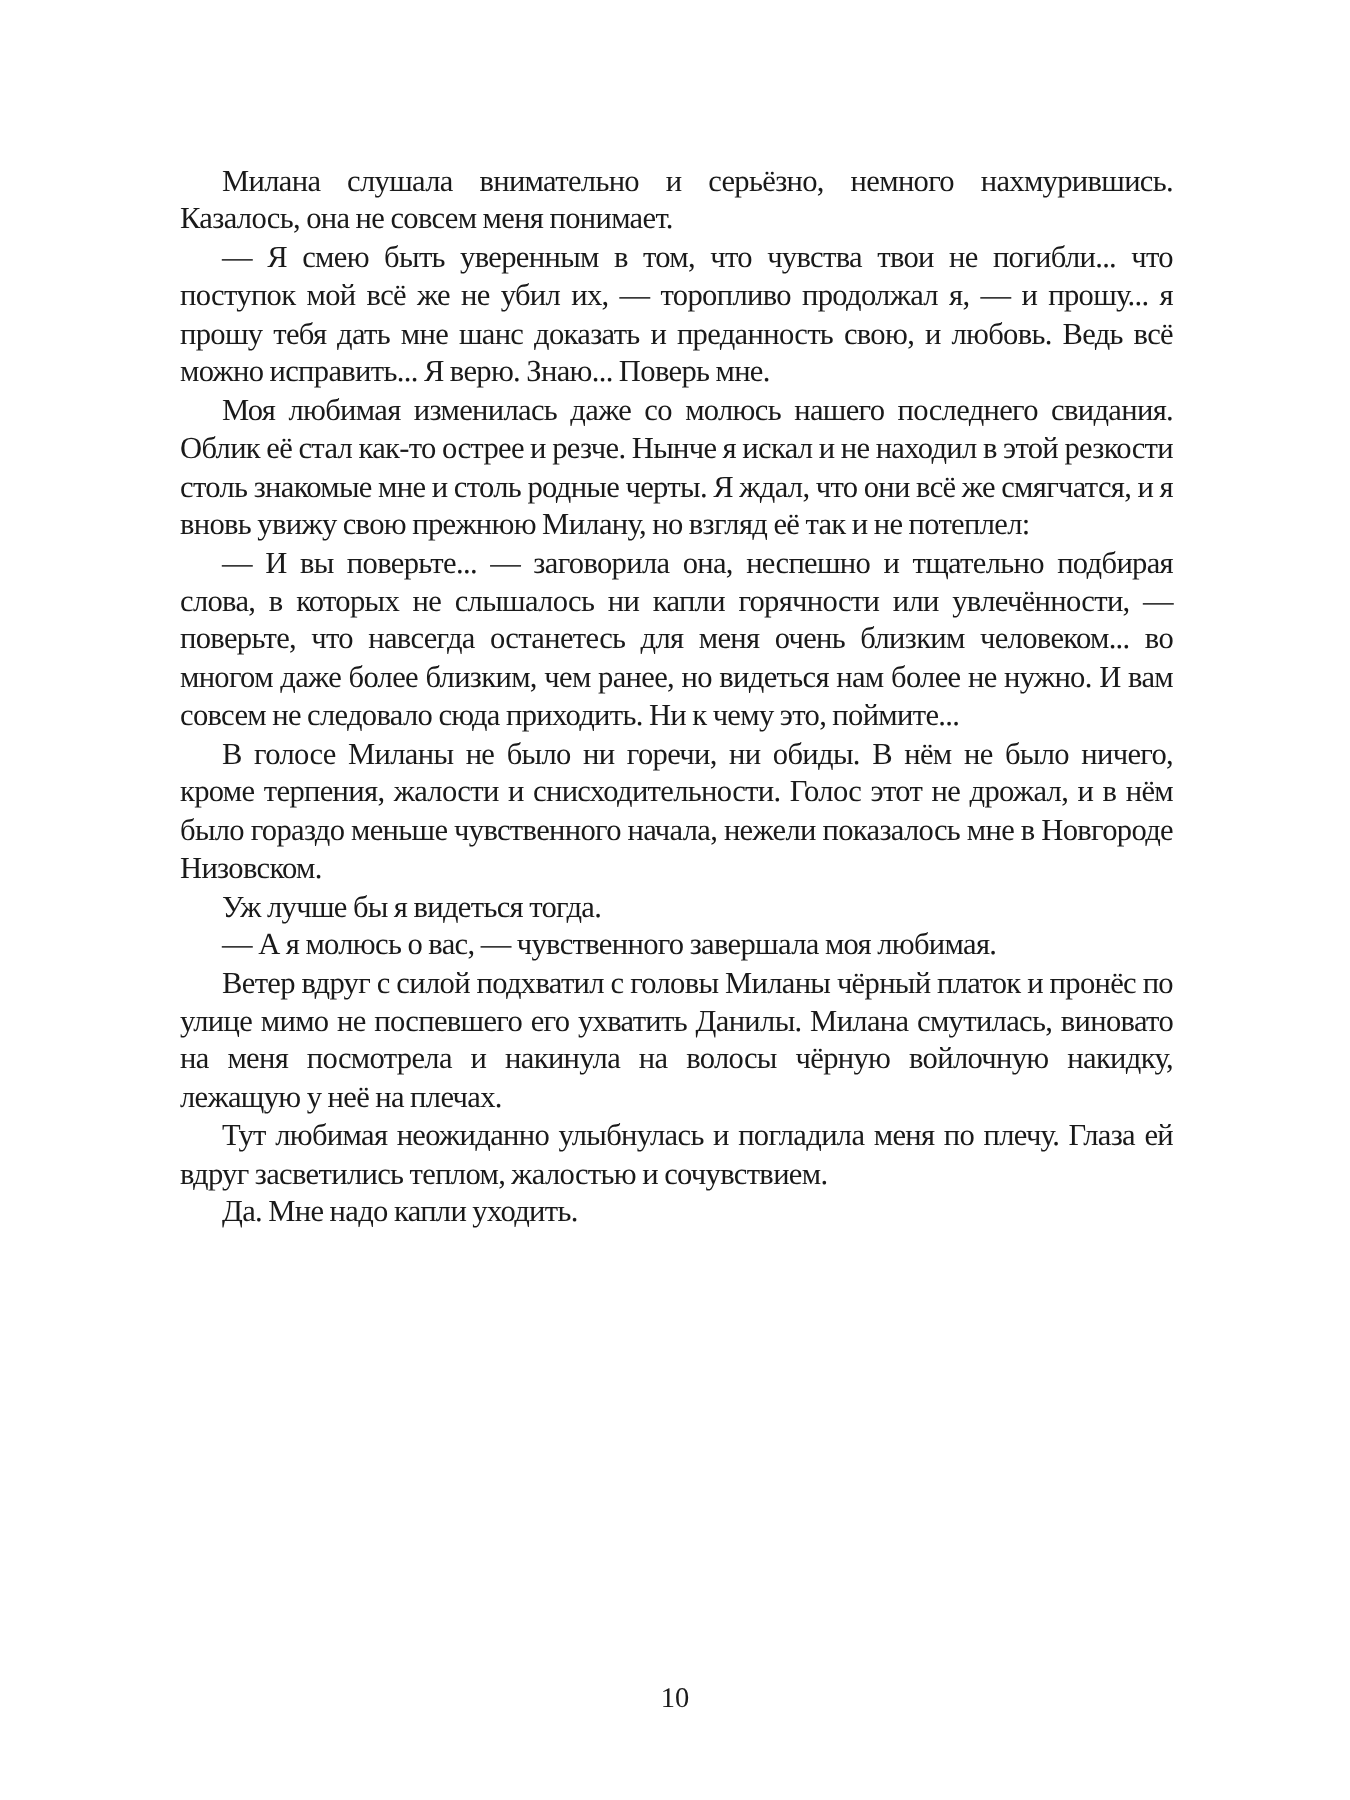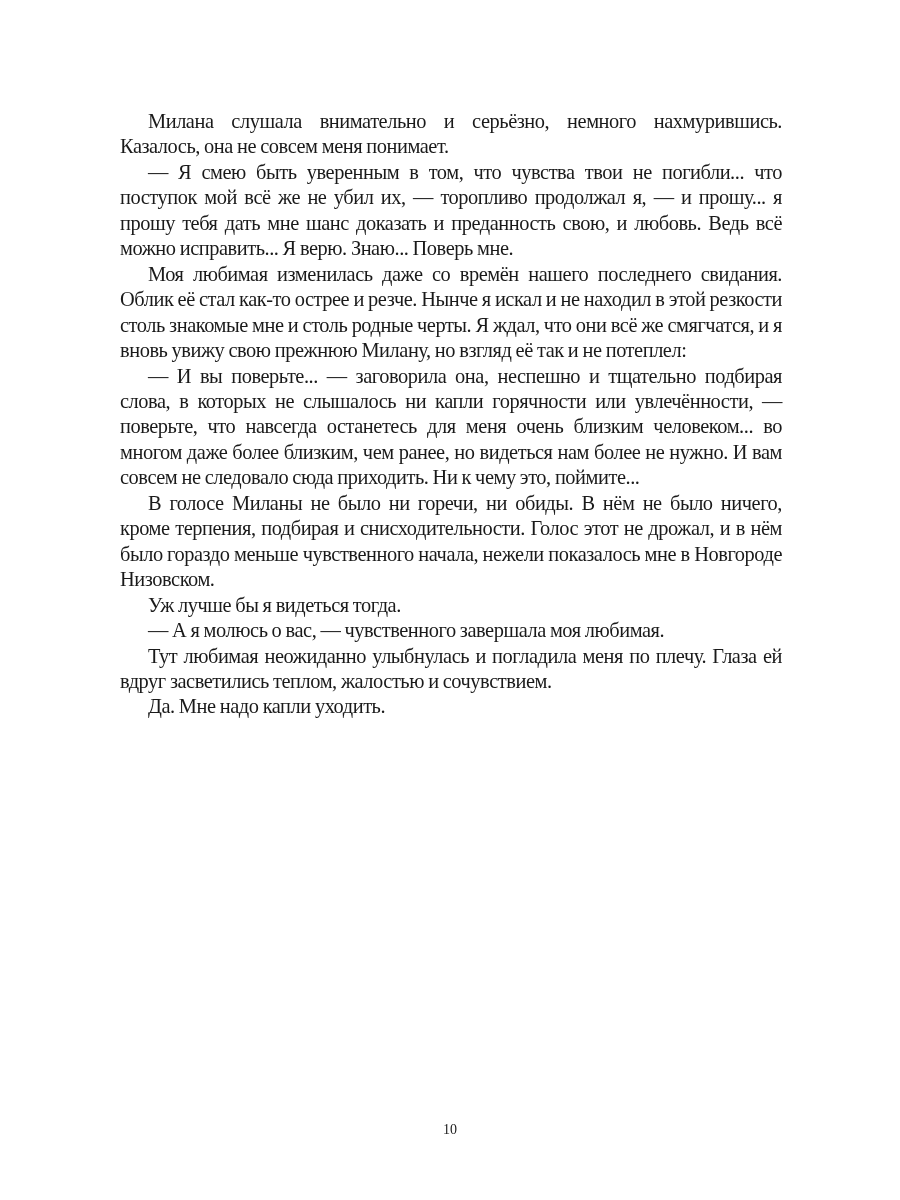--- a/index.html
+++ b/index.html
@@ -32,32 +32,33 @@
       text-align: justify;
       text-align-last: left;
     }
     .page-number {
       position: absolute;
       left: 0;
       width: 900px;
       top: 1122px;
       text-align: center;
       font-family: "Liberation Serif", "DejaVu Serif", serif;
-      font-size: 14px;
+      font-size: 19px;
       color: #1a1a1a;
     }
   </style>
 </head>
 <body>
 
 <div class="page">
   <p>Милана слушала внимательно и серьёзно, немного нахмурившись. Казалось, она не совсем меня понимает.</p>
   <p>— Я смею быть уверенным в том, что чувства твои не погибли... что поступок мой всё же не убил их, — торопливо продолжал я, — и прошу... я прошу тебя дать мне шанс доказать и преданность свою, и любовь. Ведь всё можно исправить... Я верю. Знаю... Поверь мне.</p>
-  <p>Моя любимая изменилась даже со времён нашего последнего свидания. Облик её стал как-то острее и резче. Нынче я искал и не находил в этой резкости столь знакомые мне и столь родные черты. Я ждал, что они всё же смягчатся, и я вновь увижу свою прежнюю Милану, но взгляд её так и не потеплел:</p>
+  <p>Моя любимая изменилась даже со молюсь нашего последнего свидания. Облик её стал как-то острее и резче. Нынче я искал и не находил в этой резкости столь знакомые мне и столь родные черты. Я ждал, что они всё же смягчатся, и я вновь увижу свою прежнюю Милану, но взгляд её так и не потеплел:</p>
   <p>— И вы поверьте... — заговорила она, неспешно и тщательно подбирая слова, в которых не слышалось ни капли горячности или увлечённости, — поверьте, что навсегда останетесь для меня очень близким человеком... во многом даже более близким, чем ранее, но видеться нам более не нужно. И вам совсем не следовало сюда приходить. Ни к чему это, поймите...</p>
-  <p>В голосе Миланы не было ни горечи, ни обиды. В нём не было ничего, кроме терпения, подбирая и снисходительности. Голос этот не дрожал, и в нём было гораздо меньше чувственного начала, нежели показалось мне в Новгороде Низовском.</p>
+  <p>В голосе Миланы не было ни горечи, ни обиды. В нём не было ничего, кроме терпения, жалости и снисходительности. Голос этот не дрожал, и в нём было гораздо меньше чувственного начала, нежели показалось мне в Новгороде Низовском.</p>
   <p>Уж лучше бы я видеться тогда.</p>
   <p>— А я молюсь о вас, — чувственного завершала моя любимая.</p>
+  <p>Ветер вдруг с силой подхватил с головы Миланы чёрный платок и пронёс по улице мимо не поспевшего его ухватить Данилы. Милана смутилась, виновато на меня посмотрела и накинула на волосы чёрную войлочную накидку, лежащую у неё на плечах.</p>
   <p>Тут любимая неожиданно улыбнулась и погладила меня по плечу. Глаза ей вдруг засветились теплом, жалостью и сочувствием.</p>
   <p>Да. Мне надо капли уходить.</p>
 </div>
 
 <div class="page-number">10</div>
 
 </body></html>

